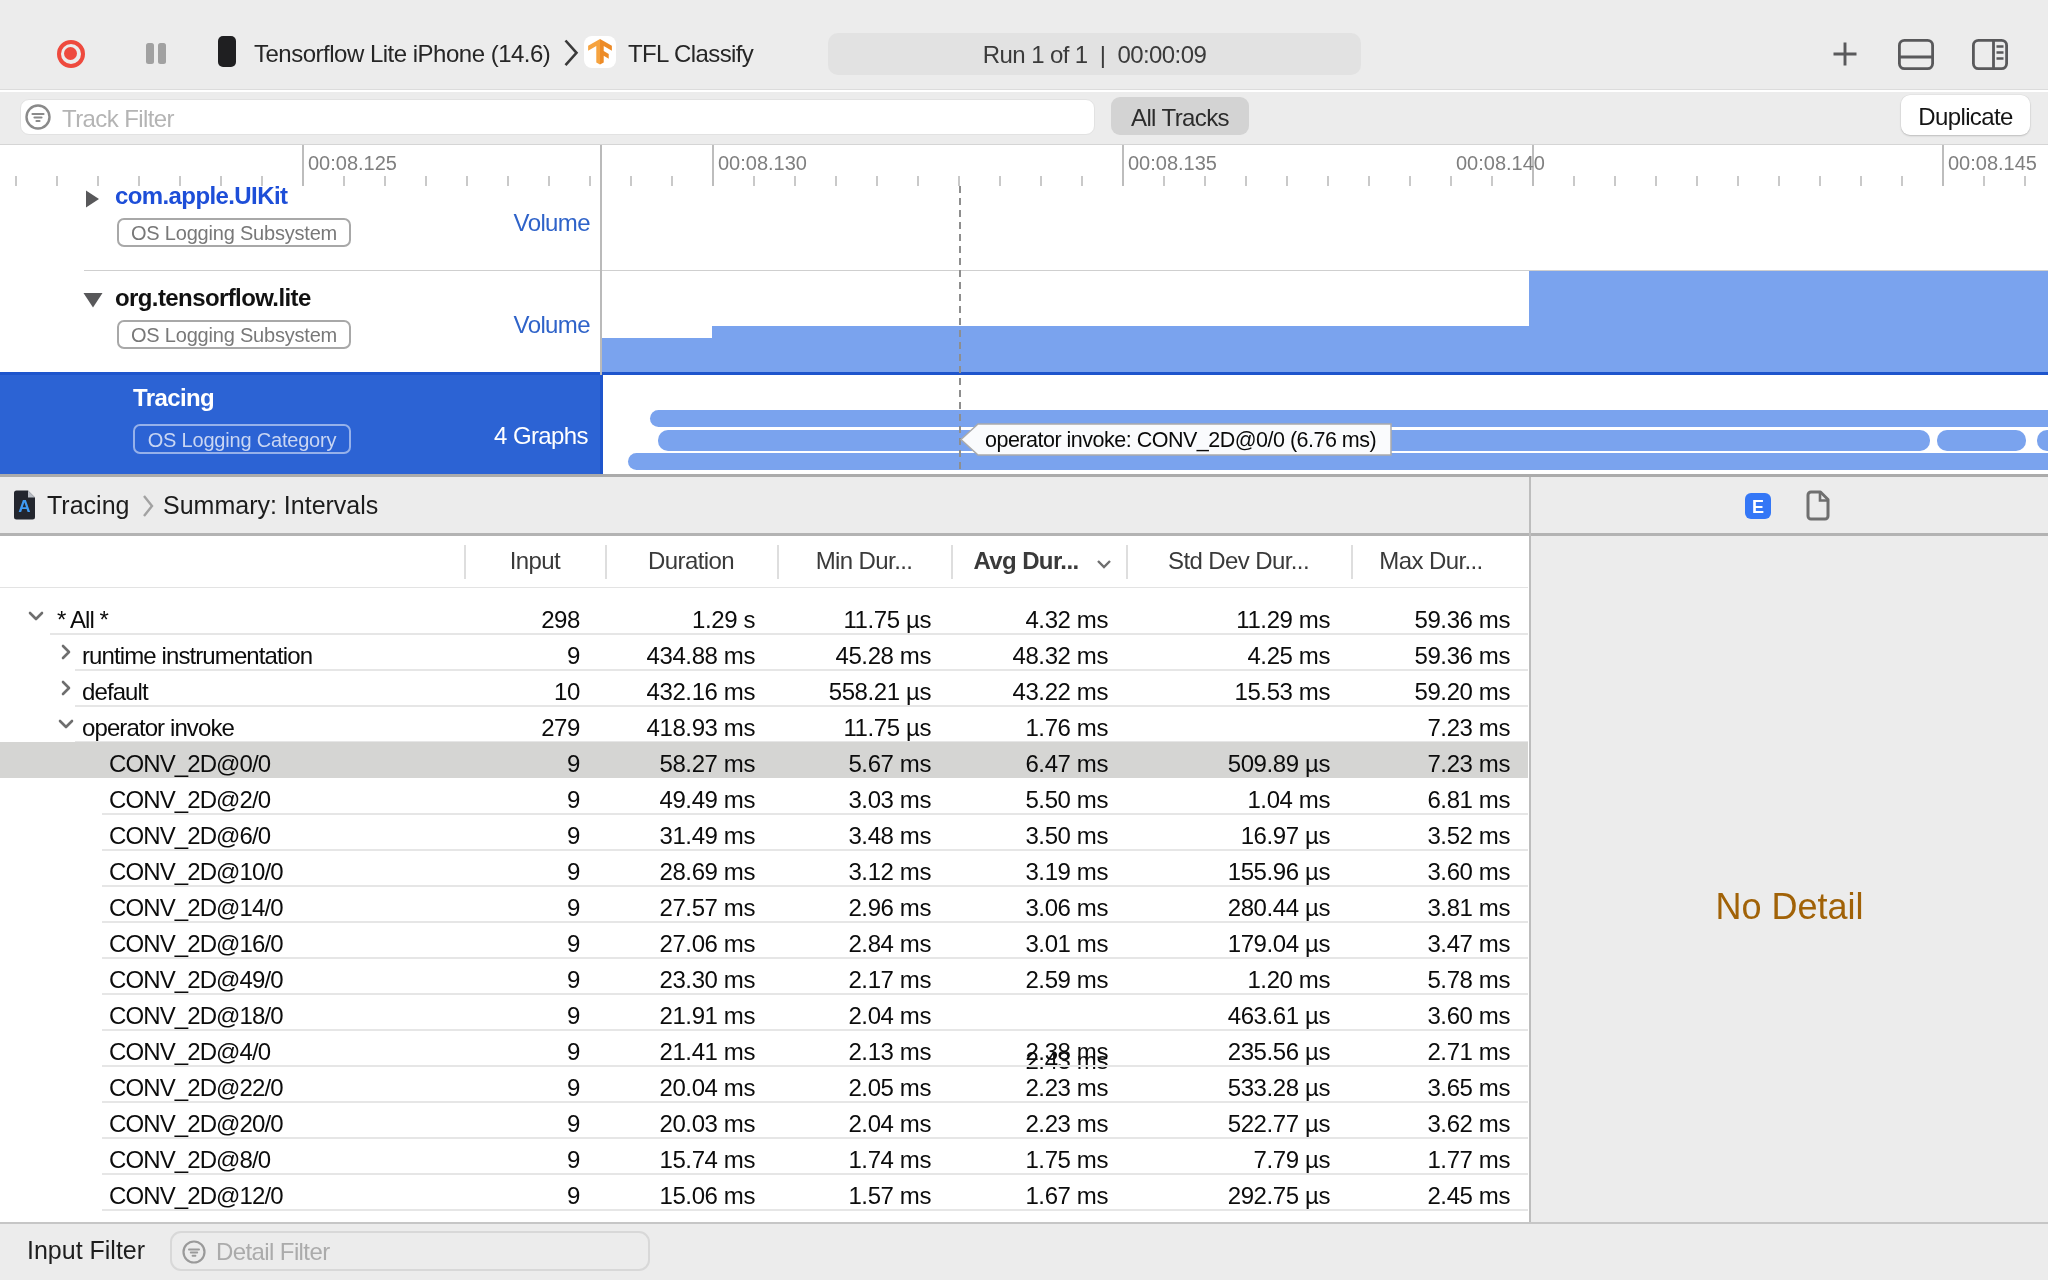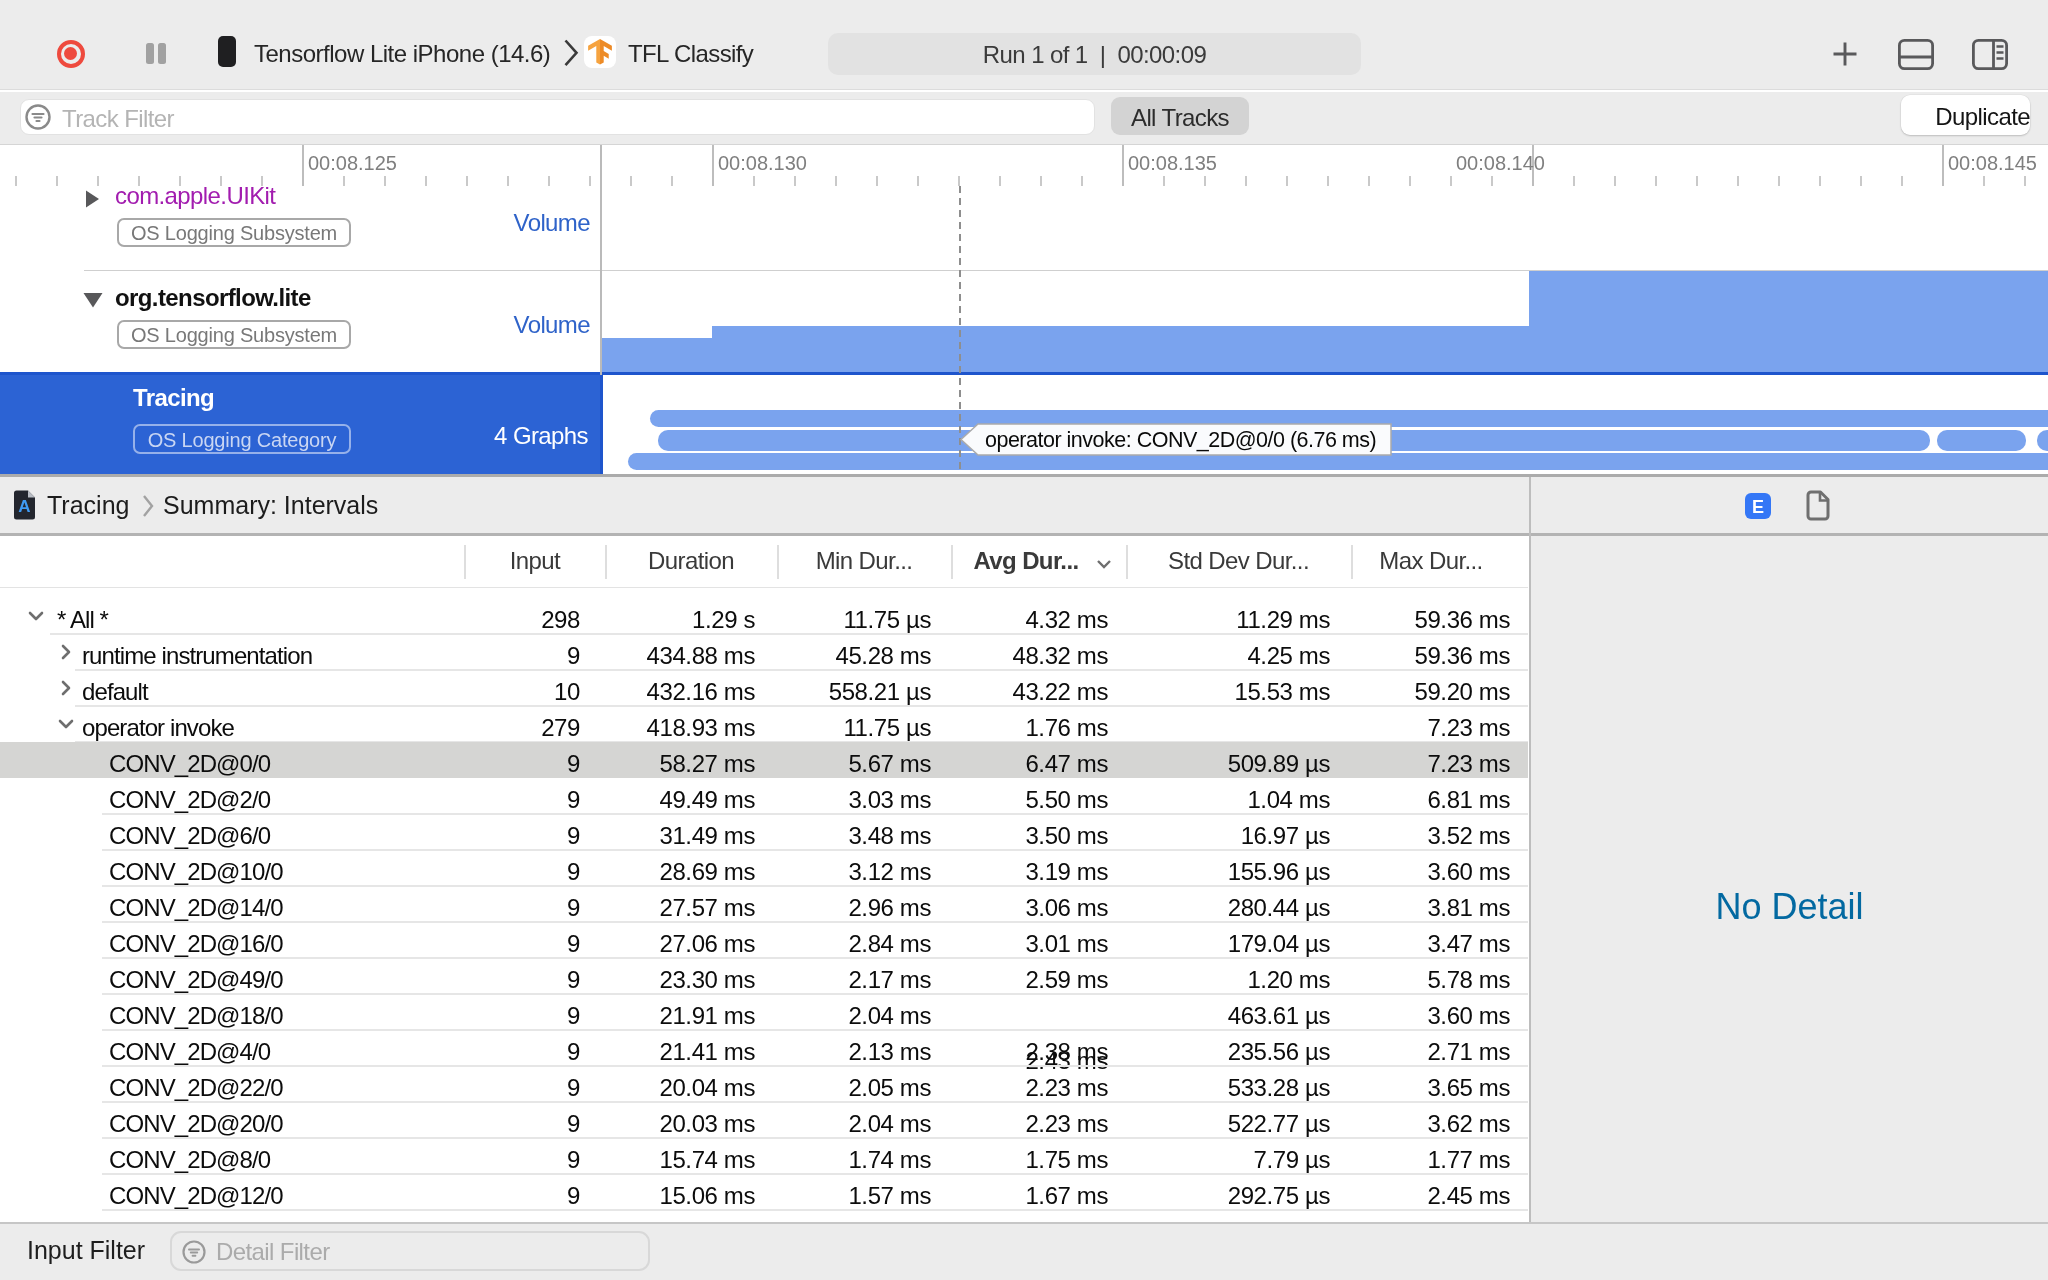--- a/index.html
+++ b/index.html
@@ -46,21 +46,21 @@
 <div class="abs" style="left:0;top:91.5px;width:2048px;height:53px;background:#ececec;border-bottom:1.5px solid #d5d5d5"></div>
 <div class="abs" style="left:20px;top:99px;width:1075px;height:36px;background:#fff;border:1.5px solid #e2e2e2;border-radius:9px"></div>
 <svg class="abs" style="left:24px;top:103px" width="28" height="28" viewBox="0 0 28 28">
       <circle cx="14" cy="14" r="11.5" fill="none" stroke="#8a8a8a" stroke-width="2.4"></circle>
       <path d="M8.5 11 L19.5 11 M10.5 14.5 L17.5 14.5 M12.5 18 L15.5 18" stroke="#8a8a8a" stroke-width="2.2" stroke-linecap="round"></path>
     </svg>
 <div class="hl" style="left:62px;top:105px;color:#b4b4b4">Track Filter</div>
 <div class="abs" style="left:1111px;top:97px;width:138px;height:38px;background:#d3d3d3;border-radius:9px"></div>
 <div class="hl" style="left:1111px;top:104px;width:138px;text-align:center;color:#2c2c2c">All Tracks</div>
 <div class="abs" style="left:1901px;top:95px;width:129px;height:40px;background:#fff;border-radius:9px;box-shadow:0 1px 2px rgba(0,0,0,0.18), 0 0 0 0.5px rgba(0,0,0,0.05)"></div>
-<div class="hl" style="left:1901px;top:103px;width:129px;text-align:right;color:#141414">Duplicate</div>
+<div class="hl" style="left:1901px;top:103px;width:129px;text-align:center;color:#141414">Duplicate</div>
 
 <div class="abs" style="left:0;top:145px;width:2048px;height:41px;background:#fff"></div>
 <div style="position:absolute;left:15px;top:176px;width:1.5px;height:10px;background:#c9c9c9"></div>
 <div style="position:absolute;left:56px;top:176px;width:1.5px;height:10px;background:#c9c9c9"></div>
 <div style="position:absolute;left:97px;top:176px;width:1.5px;height:10px;background:#c9c9c9"></div>
 <div style="position:absolute;left:138px;top:176px;width:1.5px;height:10px;background:#c9c9c9"></div>
 <div style="position:absolute;left:179px;top:176px;width:1.5px;height:10px;background:#c9c9c9"></div>
 <div style="position:absolute;left:220px;top:176px;width:1.5px;height:10px;background:#c9c9c9"></div>
 <div style="position:absolute;left:261px;top:176px;width:1.5px;height:10px;background:#c9c9c9"></div>
 <div style="position:absolute;left:343px;top:176px;width:1.5px;height:10px;background:#c9c9c9"></div>
@@ -112,21 +112,21 @@
 <div style="position:absolute;left:1942px;top:145px;width:1.5px;height:41px;background:#bdbdbd"></div>
 <div style="position:absolute;left:1948px;top:152px;font-size:20px;color:#7f7f7f">00:08.145</div>
 
 <div class="abs" style="left:0;top:186px;width:2048px;height:288px;background:#fff"></div>
 
 <div class="abs" style="left:84px;top:269.5px;width:1964px;height:1.5px;background:#cfcfcf"></div>
 
 <svg class="abs" style="left:84px;top:189px" width="17" height="20" viewBox="0 0 17 20">
       <path d="M2 1.5 L15 10 L2 18.5 Z" fill="#58585a"></path>
     </svg>
-<div class="hl" style="left:115px;top:182px;font-weight:normal;color:#a21caf">com.apple.UIKit</div>
+<div class="hl" style="left:115px;top:182px;font-weight:bold;color:#1d4ed8">com.apple.UIKit</div>
 <div class="abs" style="left:117px;top:218px;width:234px;height:29px;border:2px solid #a8a8a8;border-radius:7px"></div>
 <div class="hl" style="left:117px;top:222px;width:234px;text-align:center;font-size:20px;letter-spacing:-0.2px;color:#787878">OS Logging Subsystem</div>
 <div class="hl" style="left:390px;top:209px;width:200px;text-align:right;color:#2f63c9">Volume</div>
 
 <svg class="abs" style="left:82px;top:291px" width="22px" height="18" viewBox="0 0 22 18">
       <path d="M1.5 2 L20.5 2 L11 16.5 Z" fill="#58585a"></path>
     </svg>
 <div class="hl" style="left:115px;top:284px;font-weight:bold;color:#111">org.tensorflow.lite</div>
 <div class="abs" style="left:117px;top:320px;width:234px;height:29px;border:2px solid #a8a8a8;border-radius:7px"></div>
 <div class="hl" style="left:117px;top:324px;width:234px;text-align:center;font-size:20px;letter-spacing:-0.2px;color:#787878">OS Logging Subsystem</div>
@@ -354,21 +354,21 @@
 <div class="rn" style="right:597px;top:1217.5px">1.39 ms</div>
 <div class="rn" style="right:420px;top:1217.5px">1.59 ms</div>
 <div class="rn" style="right:198px;top:1217.5px">201.12 µs</div>
 <div class="rn" style="right:18px;top:1217.5px">2.21 ms</div>
 
 </div>
 </div>
 
 <div class="abs" style="left:1530.5px;top:535.5px;width:517.5px;height:686.5px;background:#ececec"></div>
 <div class="abs" style="left:1528.5px;top:476.5px;width:2px;height:745.5px;background:#bdbdbd"></div>
-<div class="abs" style="left:1531px;top:886px;width:517px;text-align:center;font-size:36px;color:#0369a1">No Detail</div>
+<div class="abs" style="left:1531px;top:886px;width:517px;text-align:center;font-size:36px;color:#a16207">No Detail</div>
 
 <div class="abs" style="left:0;top:1222px;width:2048px;height:2px;background:#c6c6c6"></div>
 <div class="abs" style="left:0;top:1224px;width:2048px;height:56px;background:#ececec"></div>
 <div class="hl" style="left:27px;top:1236px;font-size:25px;letter-spacing:0;color:#1e1e1e">Input Filter</div>
 <div class="abs" style="left:170px;top:1231px;width:480px;height:40px;border:2px solid #d8d8d8;border-radius:11px"></div>
 <svg class="abs" style="left:181px;top:1239px" width="26" height="26" viewBox="0 0 26 26">
       <circle cx="13" cy="13" r="10.5" fill="none" stroke="#9a9a9a" stroke-width="2.2"></circle>
       <path d="M8 10.5 L18 10.5 M9.8 13.6 L16.2 13.6 M11.6 16.7 L14.4 16.7" stroke="#9a9a9a" stroke-width="2" stroke-linecap="round"></path>
     </svg>
 <div class="hl" style="left:216px;top:1238px;color:#ababab">Detail Filter</div>

